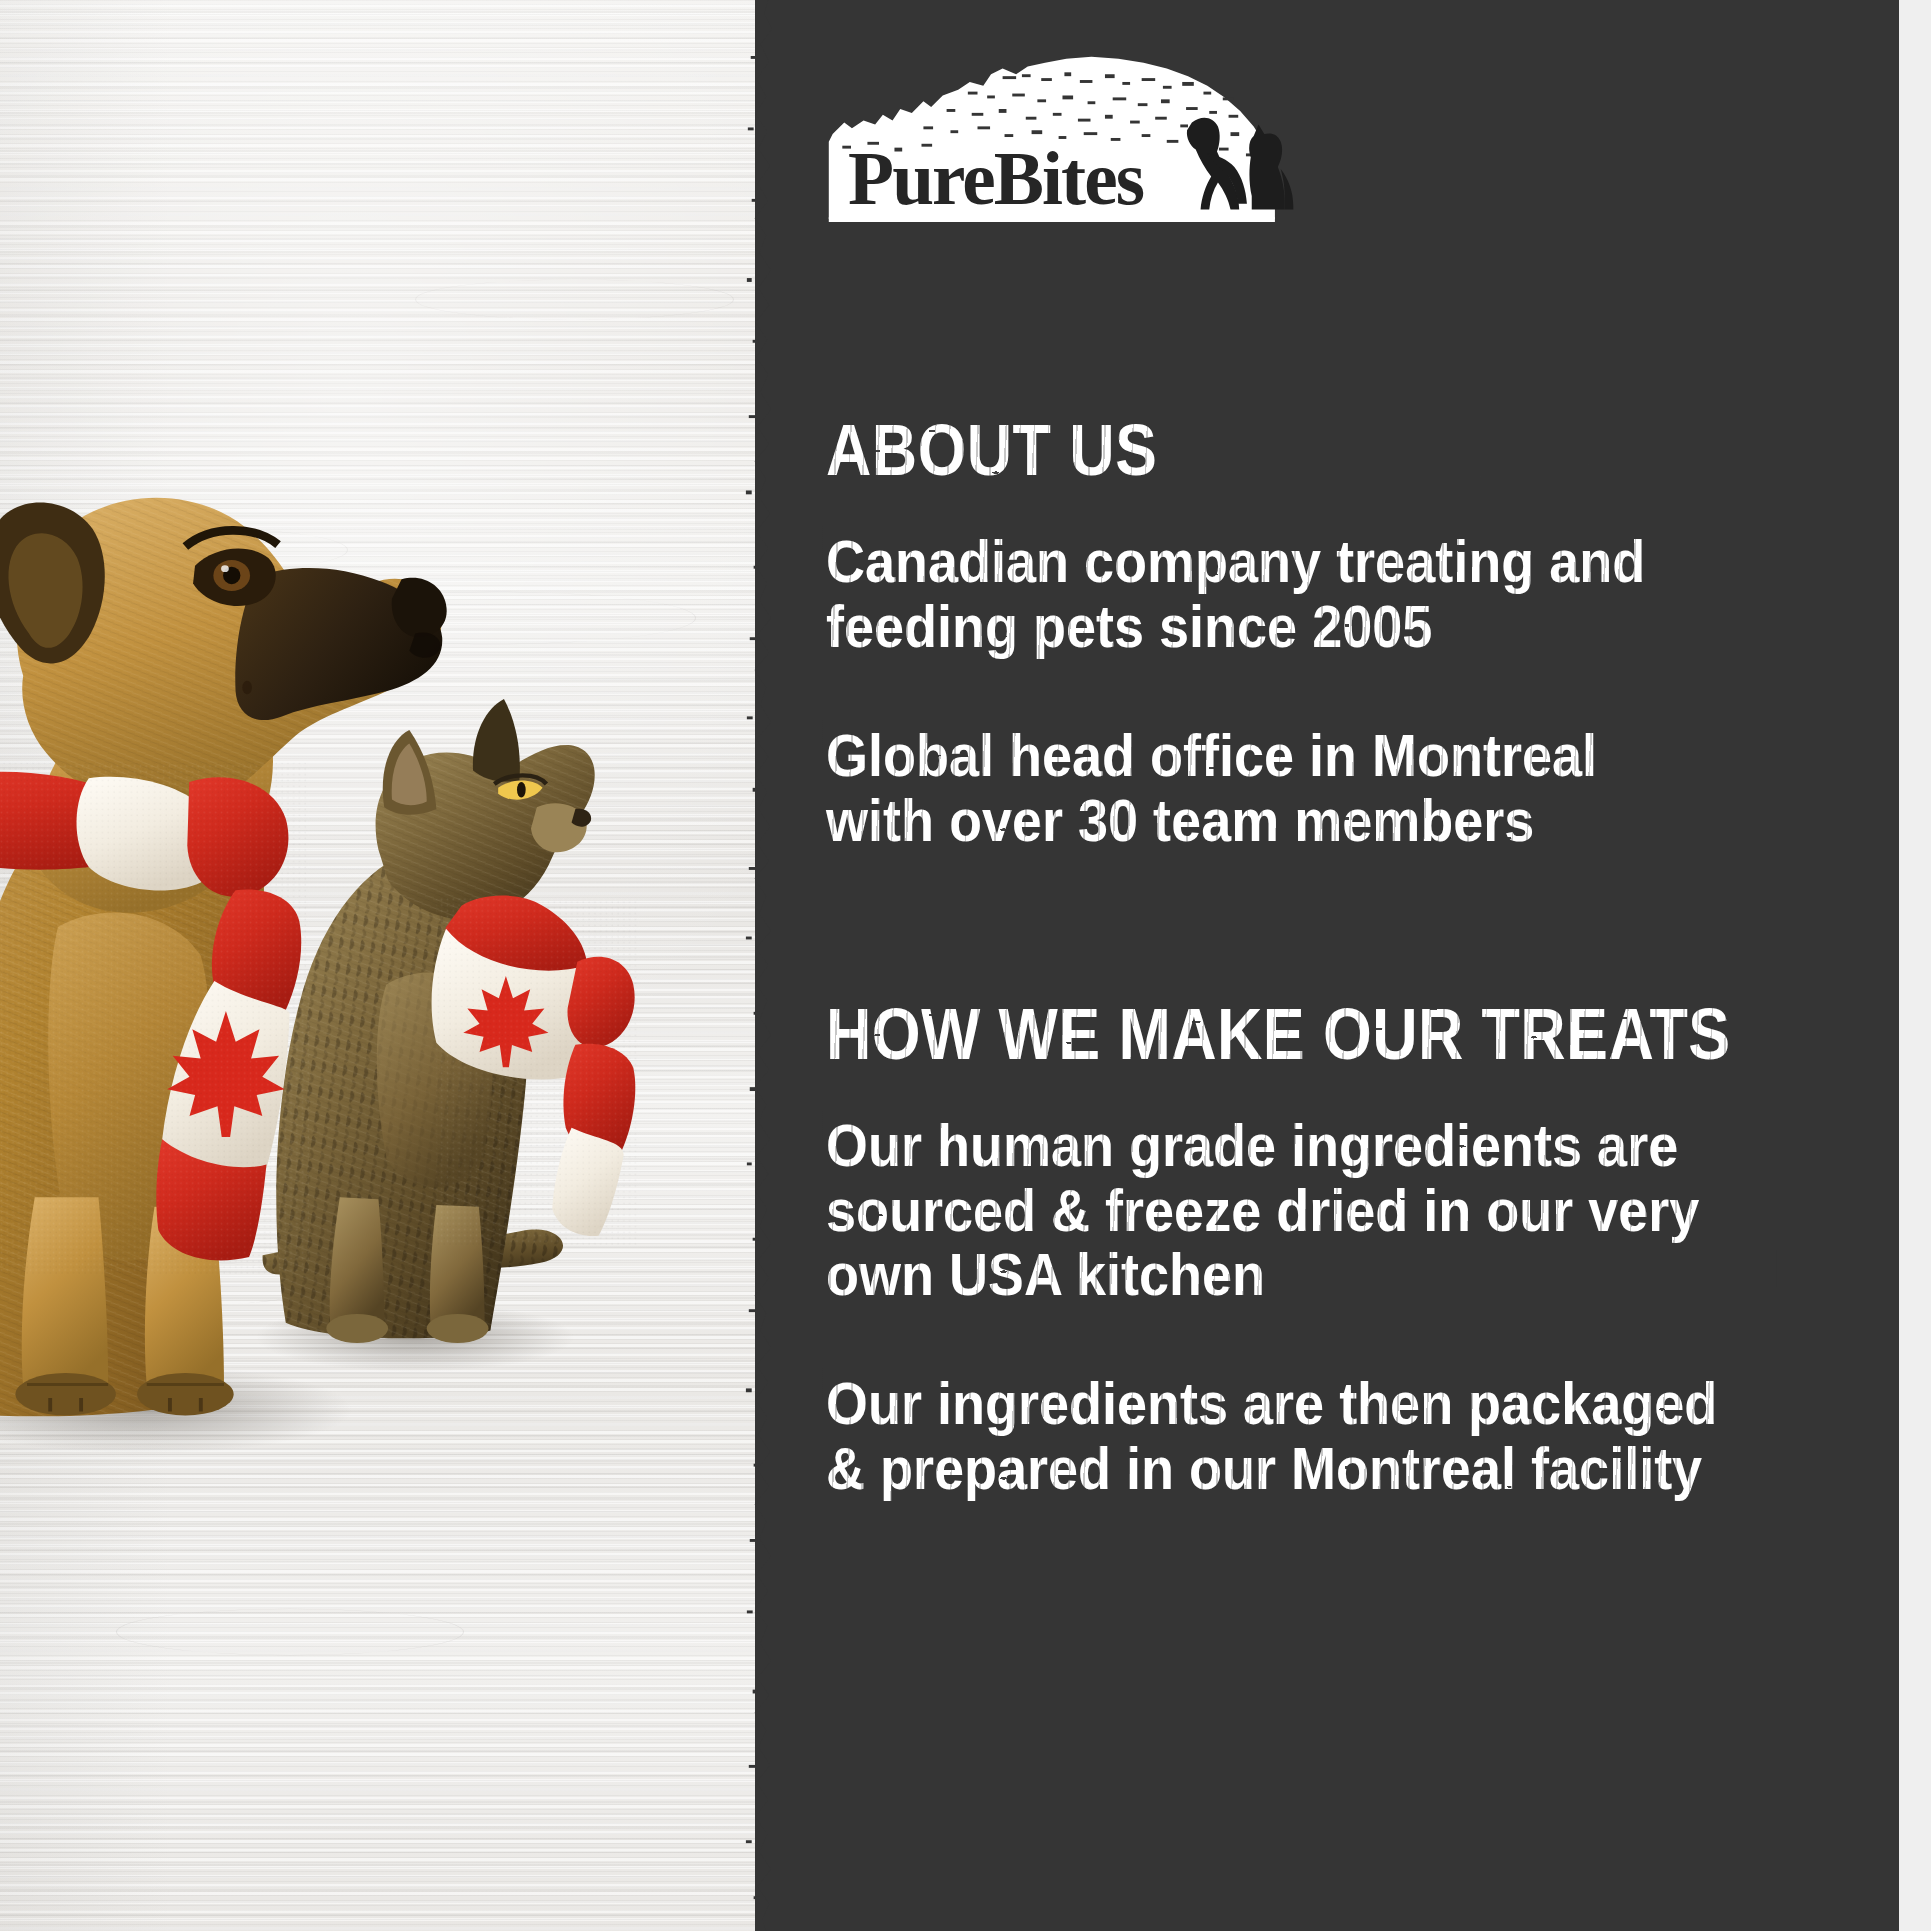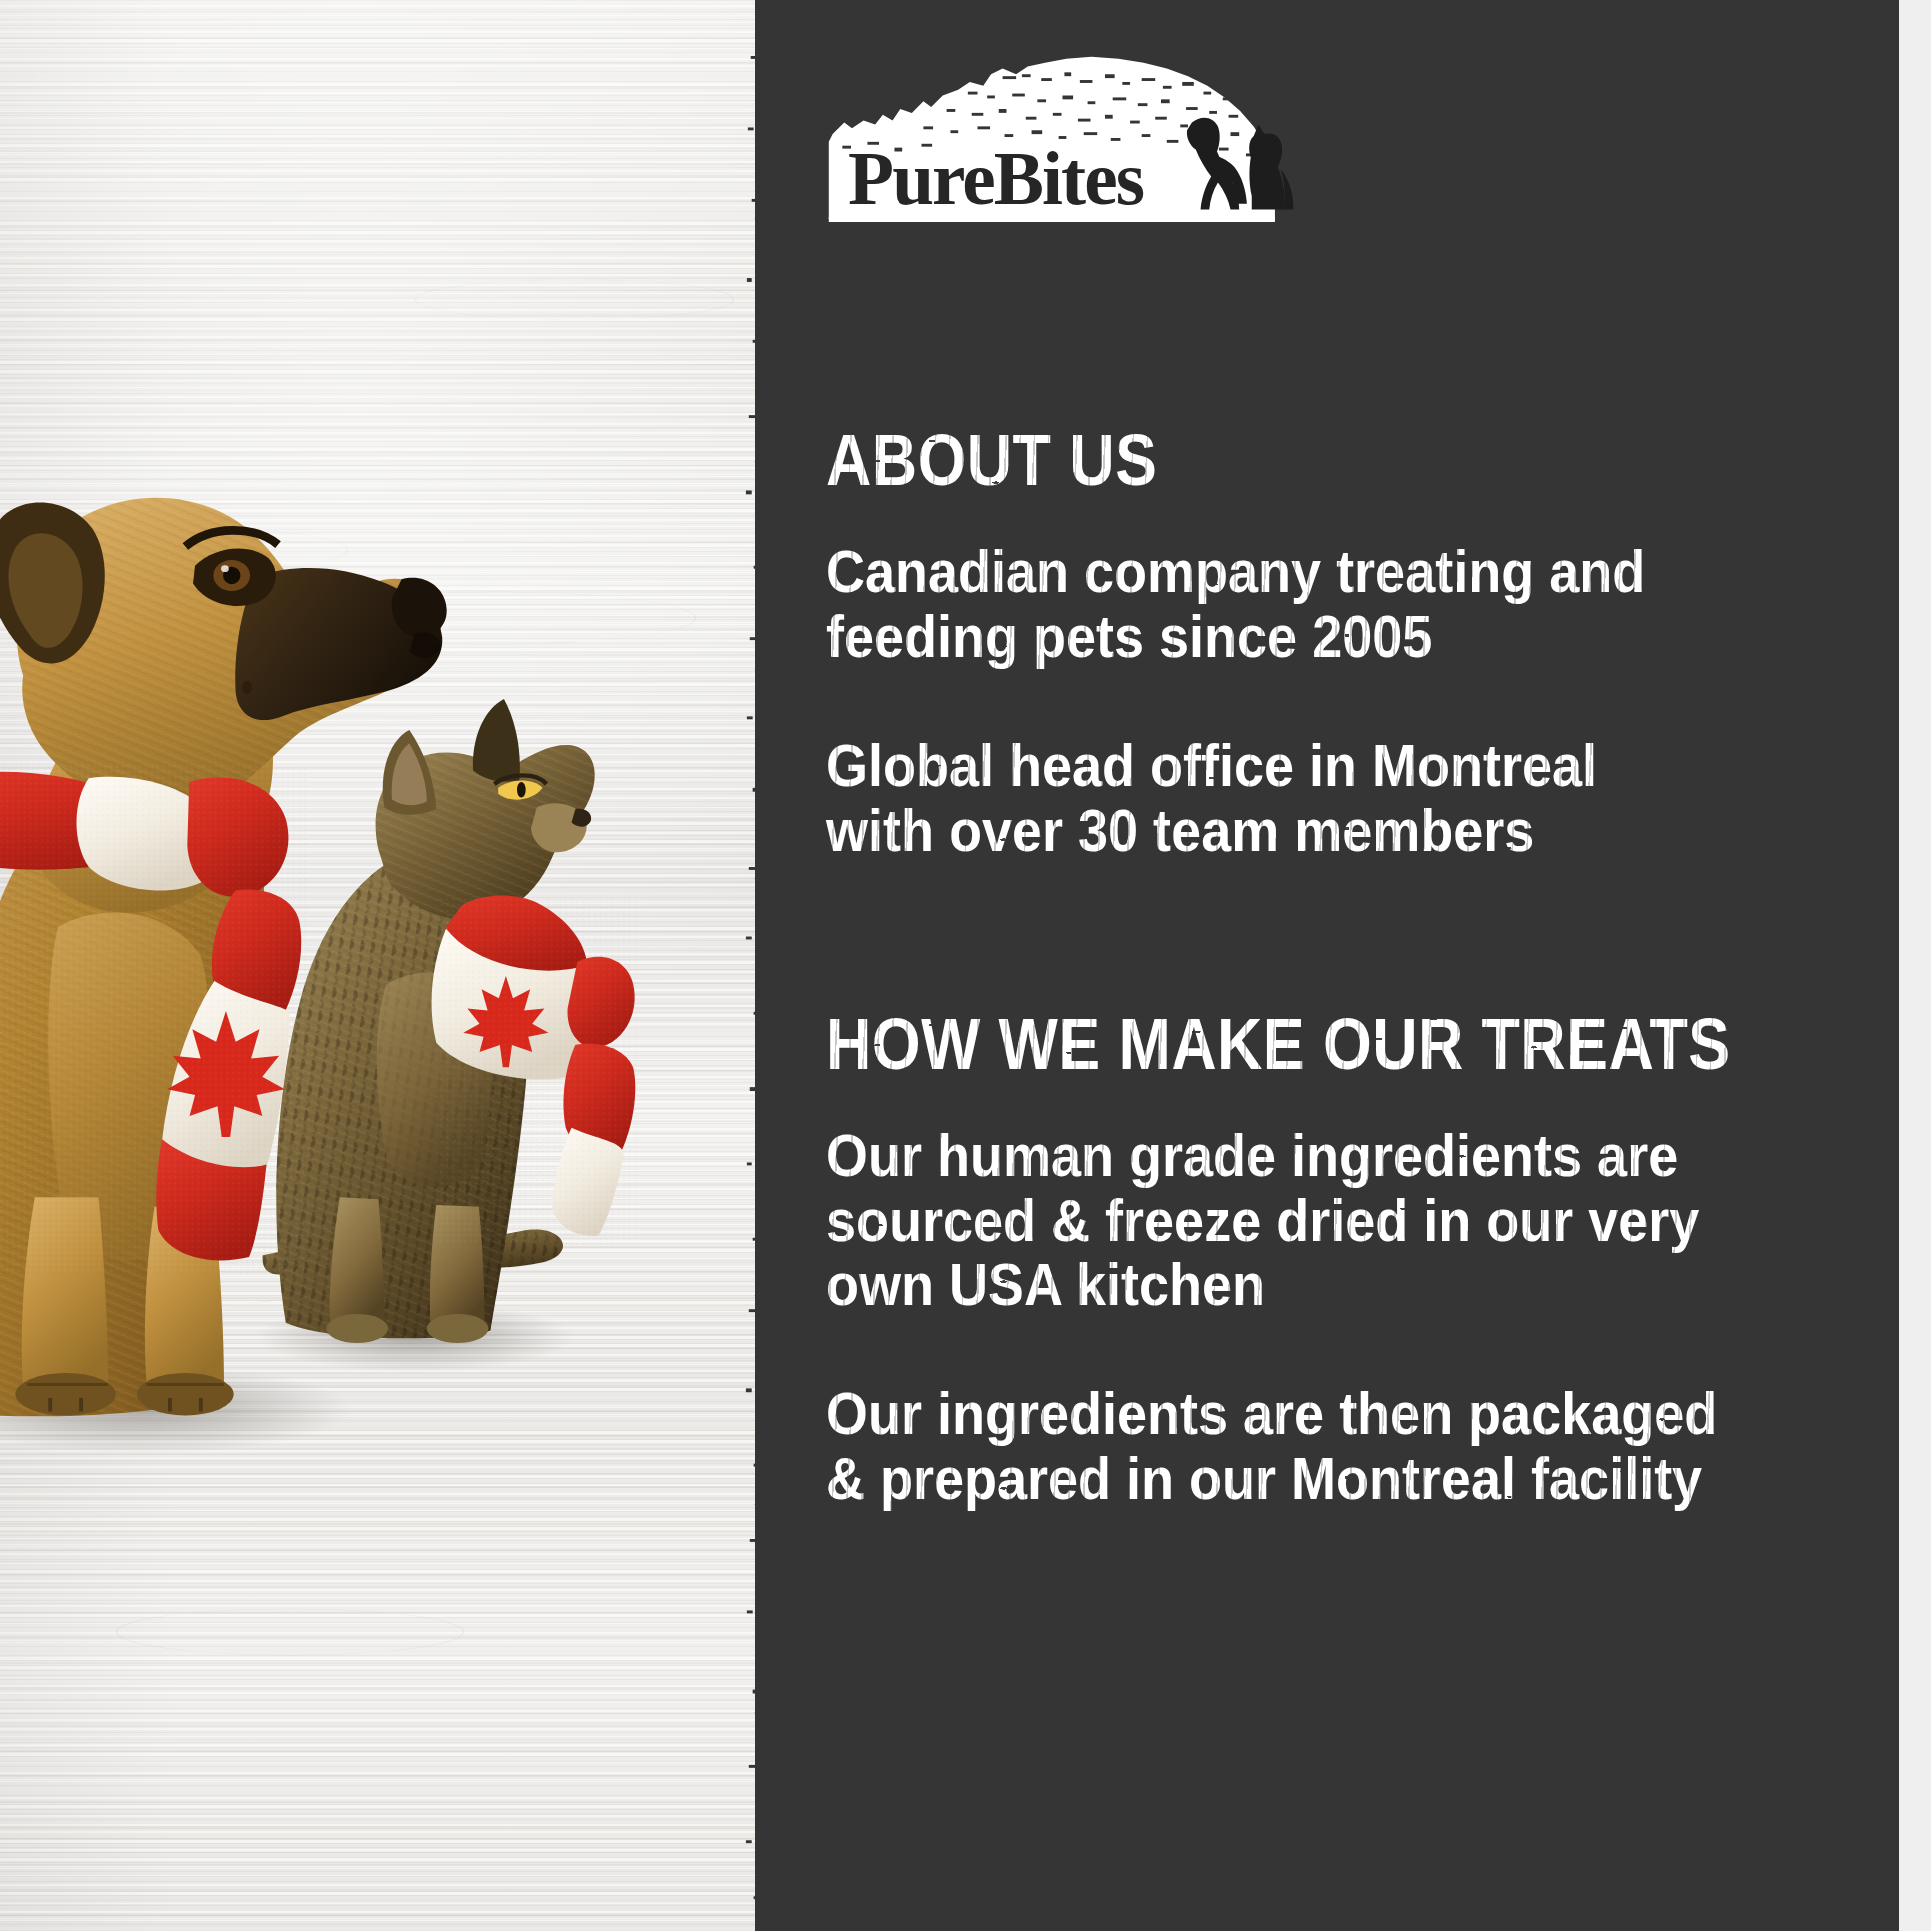--- a/index.html
+++ b/index.html
@@ -62,21 +62,21 @@
     pointer-events:none;
   }
 
   
   #logo-badge{
     position:absolute; left:823px; top:53px; width:506px; height:169px;
   }
 
   
   #copy{
-    position:absolute; left:826px; top:425px; width:1052px;
+    position:absolute; left:826px; top:415px; width:1052px;
   }
   .sec-head{
     color:#ffffff;
     font-family:"Liberation Sans", sans-serif;
     font-weight:700;
     font-size:73px;
     line-height:0.95;
     letter-spacing:0.5px;
     transform:scaleX(.86);
     transform-origin:left center;

